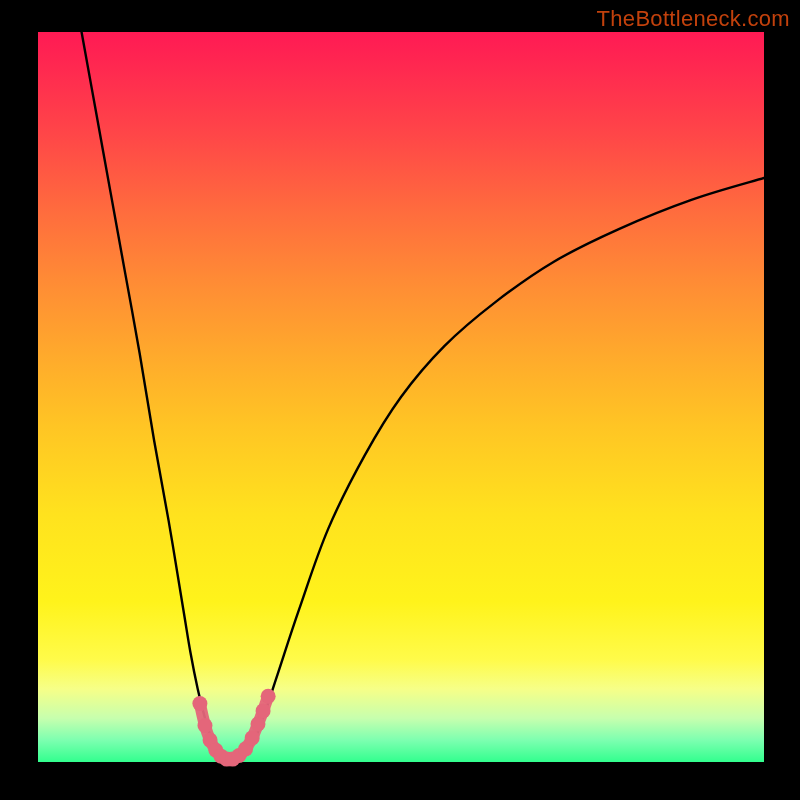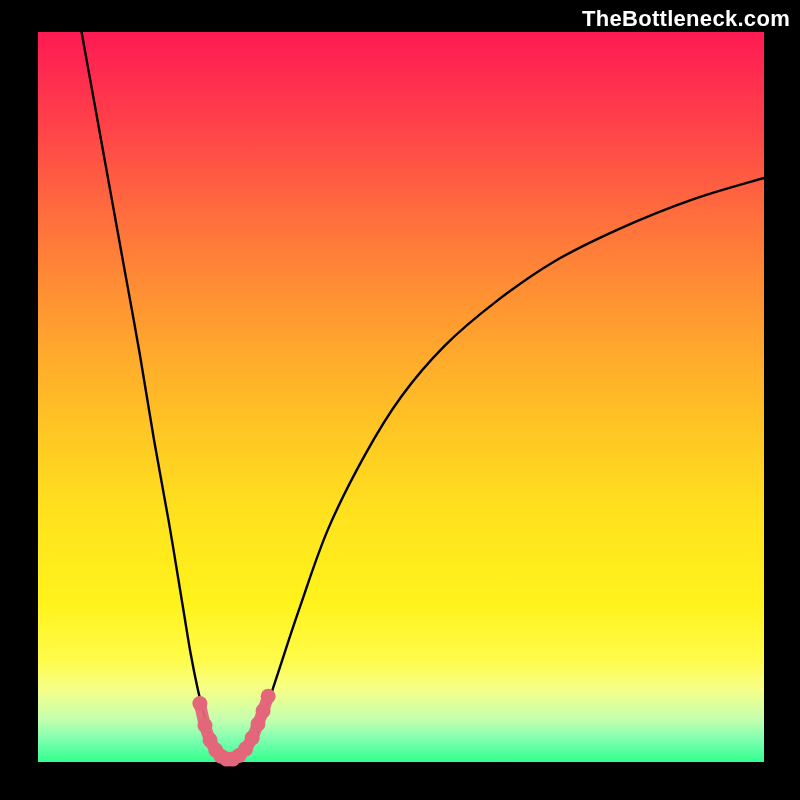--- a/index.html
+++ b/index.html
@@ -48,23 +48,23 @@
     left: 0;
     top: 0;
     width: 726px;
     height: 730px;
     overflow: visible;
   }
   .watermark {
     position: absolute;
     top: 6px;
     right: 10px;
-    color: #ffffff;
+    color: #c2410c;
     font-size: 22px;
-    font-weight: 700;
+    font-weight: 400;
     letter-spacing: 0.3px;
     text-align: right;
   }
 </style>
 </head>
 <body>
 
 <div class="frame">
 
   <div class="plot">

